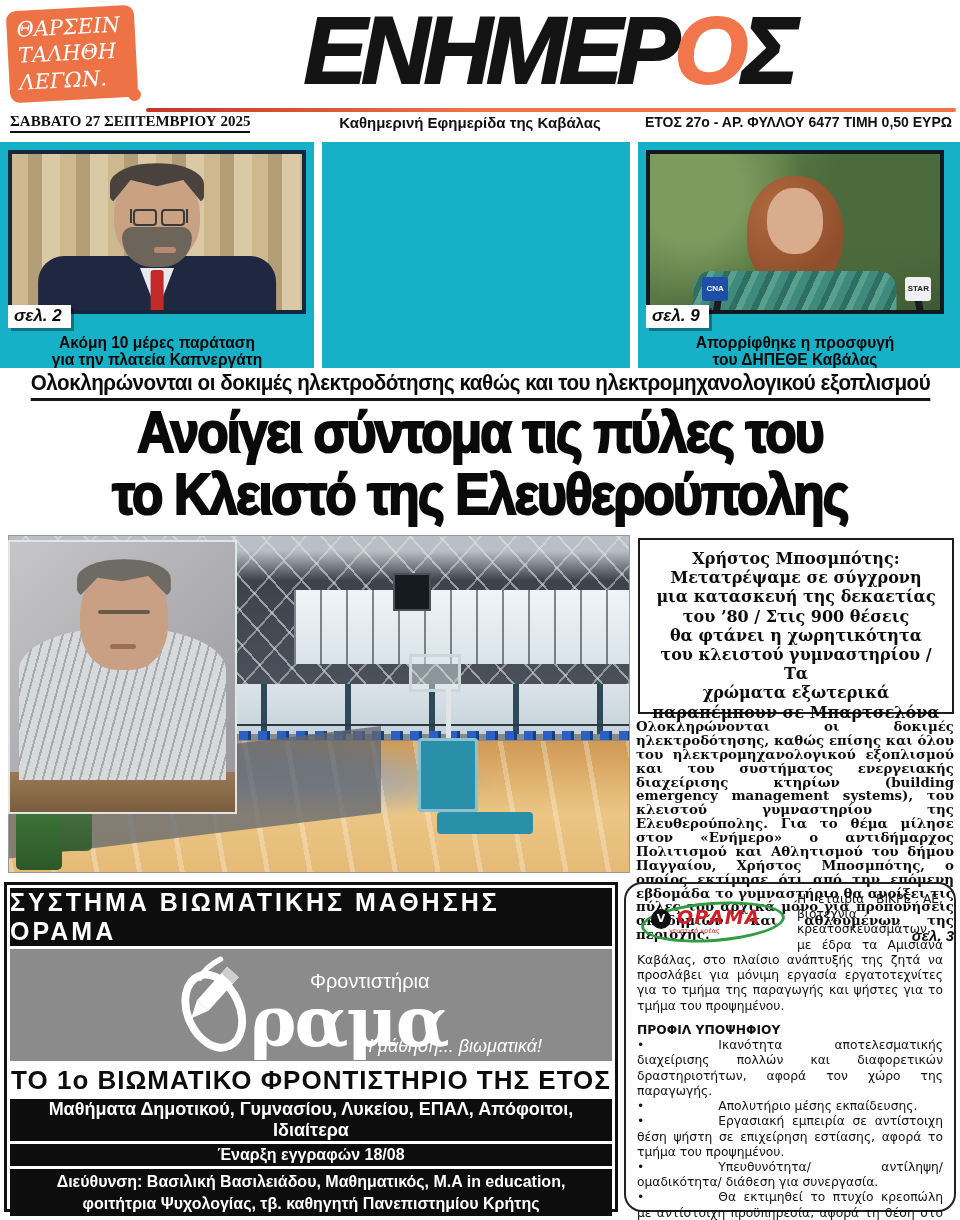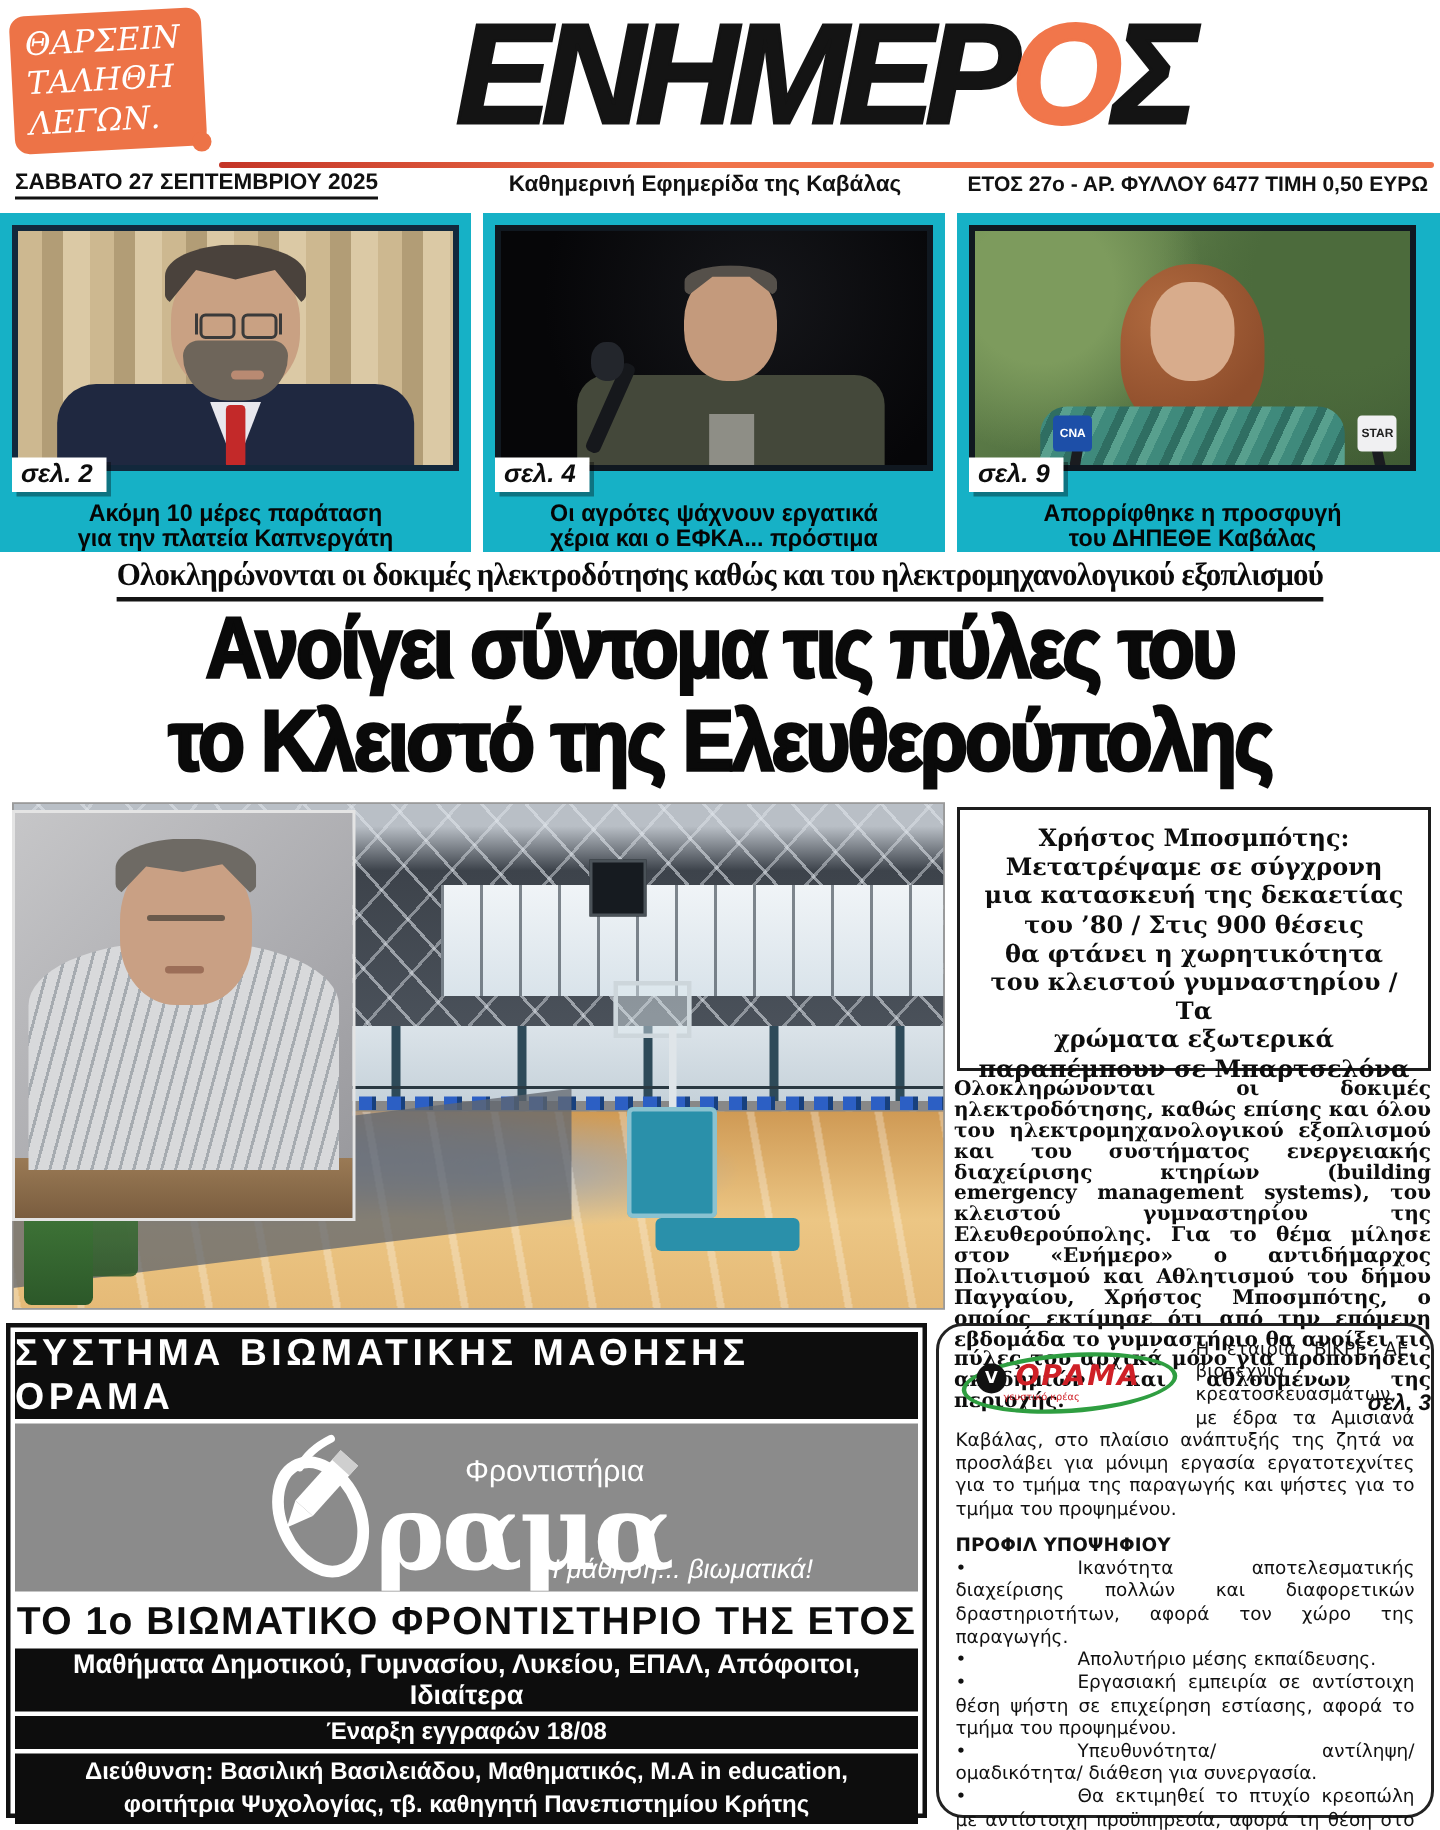--- a/index.html
+++ b/index.html
@@ -12,21 +12,21 @@
     transform:rotate(-3deg);color:#fff;font-family:"DejaVu Serif",serif;font-style:italic;
     font-size:21px;line-height:1.25;padding:6px 0 0 10px;box-sizing:border-box;white-space:pre-line;}
   #slogan-dot{left:128px;top:88px;width:13px;height:13px;border-radius:50%;background:#ed7347;}
   #masthead-title{left:138px;top:-4px;width:820px;height:112px;font-style:italic;font-weight:bold;
     font-size:95px;letter-spacing:-6px;line-height:108px;color:#141414;white-space:nowrap;
     -webkit-text-stroke:2px #141414;text-align:center;}
   #masthead-title .o{color:#f1764b;-webkit-text-stroke:2px #f1764b;}
   #masthead-rule{left:146px;top:108px;width:810px;height:4px;
     background:linear-gradient(90deg,#c43527,#f0734a 40%,#f0734a);border-radius:2px;}
   #dateline{left:0;top:113px;width:960px;height:26px;font-weight:bold;font-size:15px;}
-  #date-left{left:10px;top:0;border-bottom:2.5px solid #111;padding-bottom:1px;}
+  #date-left{left:10px;top:0;border-bottom:2.5px solid #111;padding-bottom:1px;font-family:Liberation Serif, serif;}
   #date-center{left:300px;top:1px;width:340px;text-align:center;}
   #date-right{left:620px;top:1px;width:332px;text-align:right;border-bottom:2.5px solid #111;padding-bottom:19px;font-size:14px;}
 
   
   #teaser-band{left:0;top:142px;width:960px;height:226px;background:#16b1c6;}
   .gap-v{top:142px;width:8px;height:226px;background:#fff;}
   .teaser{top:142px;height:226px;}
   .t-photo{position:absolute;left:8px;top:8px;right:8px;height:164px;border:4px solid #101820;
     box-sizing:border-box;overflow:hidden;background:#333;}
   .t1 .t-photo{border-color:#12283c;}
@@ -78,21 +78,21 @@
   .p3-top{position:absolute;left:50%;bottom:-2px;transform:translateX(-50%);width:70%;height:26%;
     background:repeating-linear-gradient(115deg,#3f8a7c 0 8px,#2f6e62 8px 14px,#58a08e 14px 20px);border-radius:18px 18px 0 0;}
   .mic-cube{position:absolute;bottom:6%;width:26px;height:24px;border-radius:3px;color:#fff;
     font-size:8px;font-weight:bold;text-align:center;line-height:24px;}
   .mic-cna{left:18%;background:#1d4fa8;}
   .mic-star{right:3%;background:#f0f0f2;color:#222;}
   .mic-stick{position:absolute;width:7px;height:34px;background:#1a1c20;border-radius:3px;}
   .ms1{left:22%;bottom:-8%;transform:rotate(10deg);} .ms2{right:6%;bottom:-9%;transform:rotate(-12deg);}
 
   
-  #kicker-wrap{left:0;top:371px;width:960px;text-align:center;font-family:Liberation Serif, serif;}
+  #kicker-wrap{left:0;top:371px;width:960px;text-align:center;}
   #kicker{display:inline-block;font-weight:bold;font-size:21.5px;letter-spacing:-.5px;
     border-bottom:3px solid #141414;padding-bottom:2px;transform:scaleX(.96);color:#0b0b0b;}
   .headline{left:0;width:960px;text-align:center;font-weight:bold;color:#0a0a0a;
     font-size:57px;line-height:1;letter-spacing:-2px;-webkit-text-stroke:2.2px #0a0a0a;transform:scaleX(.9);}
   #headline1{top:404px;} #headline2{top:466px;}
 
   
   #hall-photo{left:8px;top:535px;width:622px;height:338px;border:1px solid #9a9a9a;box-sizing:border-box;overflow:hidden;background:#888;}
   .hall-ceiling{position:absolute;left:0;top:0;width:100%;height:44%;background:
     repeating-linear-gradient(48deg,rgba(225,230,236,.55) 0 2px,transparent 2px 22px),
@@ -212,36 +212,20 @@
           </div>
       </div>
     </div>
     <div class="page-label">σελ. 2</div>
     <div class="t-caption">Ακόμη 10 μέρες παράταση
 για την πλατεία Καπνεργάτη</div>
   </div>
 
   <div class="abs gap-v" style="left:314px;"></div>
 
-  <div class="abs teaser" style="left:322px;width:308px;">
-    <div class="t-photo">
-      <div class="night"></div>
-      <div class="p2-body">
-          <div class="p2-shirt"></div>
-        </div>
-      <div class="p2-head">
-          <div class="p2-hair"></div>
-        </div>
-      <div class="p2-mic"></div>
-      <div class="p2-michead"></div>
-    </div>
-    <div class="page-label">σελ. 4</div>
-    <div class="t-caption">Οι αγρότες ψάχνουν εργατικά
-χέρια και ο ΕΦΚΑ... πρόστιμα</div>
-  </div>
 
   <div class="abs gap-v" style="left:630px;"></div>
 
   <div class="abs teaser" style="left:638px;width:314px;">
     <div class="t-photo">
       <div class="green"></div>
       <div class="p3-hair"></div>
       <div class="p3-face"></div>
       <div class="p3-top"></div>
       <div class="mic-stick ms1"></div>

